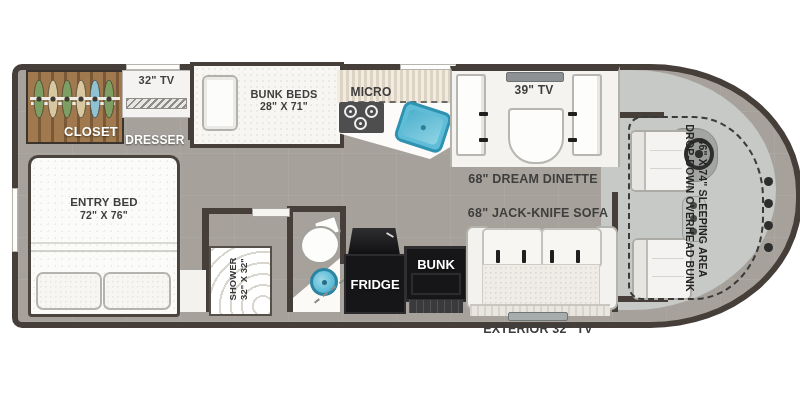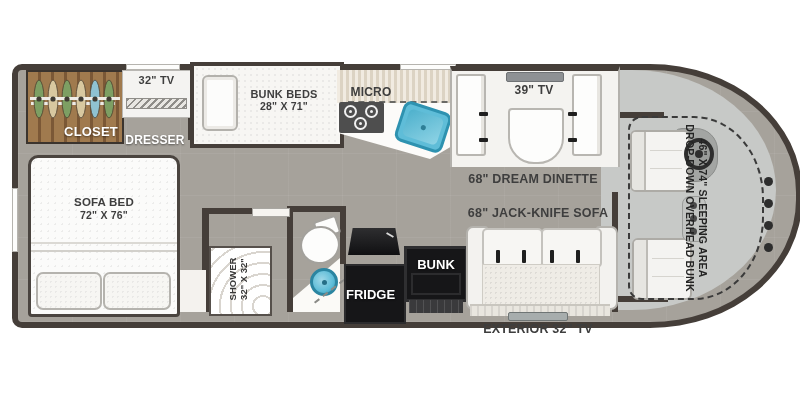--- a/index.html
+++ b/index.html
@@ -113,21 +113,21 @@
     border:3px solid #2b85a1;box-sizing:border-box;}
   .sink-b::after{content:"";position:absolute;left:9px;top:9px;width:5px;height:5px;border-radius:50%;background:#256e86;}
   .door-dash{position:absolute;left:314px;top:302px;width:48px;border-top:2px dashed #8a8a86;
     transform:rotate(-38deg);transform-origin:left top;}
 
   .fridge-top{position:absolute;left:348px;top:228px;width:52px;height:27px;
     background:linear-gradient(180deg,#2e2e30,#101012);
     clip-path:polygon(9% 0,91% 0,100% 100%,0 100%);}
   .fridge-main{position:absolute;left:344px;top:254px;width:58px;height:56px;
     background:var(--appliance-black,#161618);border:2px solid #2c2c2e;
-    display:flex;align-items:center;justify-content:flex-start;margin-top:10px;}
+    display:flex;align-items:center;justify-content:center;}
   .spec{position:absolute;background:#d9d9d9;height:2px;}
   .entry-main{position:absolute;left:404px;top:246px;width:64px;height:56px;
     background:var(--appliance-black,#161618);border:3px solid #2f2f31;
     display:flex;align-items:flex-start;justify-content:center;padding-top:8px;box-sizing:border-box;}
   .entry-inner{position:absolute;left:4px;right:4px;bottom:4px;height:18px;border:2px solid #2c2c2e;}
   .entry-step{position:absolute;left:409px;top:300px;width:54px;height:13px;background:#3a3a3c;
     background-image:repeating-linear-gradient(90deg, rgba(255,255,255,.12) 0 1px, transparent 1px 7px);}
 
   .sofa{position:absolute;left:466px;top:226px;width:148px;height:86px;}
   .sofa-arm{position:absolute;top:0;width:18px;height:80px;background:#f3f2ef;border:2px solid #b5b3ae;border-radius:6px;}
@@ -196,21 +196,21 @@
     <div class="lbl wlbl" style="right:4px;bottom:2px;left:auto;position:absolute;font-size:13px;">CLOSET</div>
   </div>
 
   <div class="dresser">
     <div class="lbl" style="left:0;right:0;top:3px;font-size:11px;">32" TV</div>
     <div class="tv-hatch"></div>
   </div>
   <div class="lbl wlbl" style="left:118px;top:134px;width:74px;font-size:12px;">DRESSER</div>
 
   <div class="king-bed">
-    <div class="lbl" style="left:0;right:0;top:38px;font-size:11.5px;">SOFA BED</div>
+    <div class="lbl" style="left:0;right:0;top:38px;font-size:11.5px;">ENTRY BED</div>
     <div class="lbl" style="left:0;right:0;top:52px;font-size:10.5px;">72" X 76"</div>
     <div class="bed-fold"></div>
     <div class="pillow" style="left:5px;top:114px;width:62px;height:34px;"></div>
     <div class="pillow" style="left:72px;top:114px;width:64px;height:34px;"></div>
   </div>
 
   <div class="bunk-slide">
     <div class="bunk-pillow"></div>
     <div class="lbl" style="left:44px;top:22px;width:92px;font-size:11px;">BUNK BEDS</div>
     <div class="lbl" style="left:44px;top:35px;width:92px;font-size:10.5px;">28" X 71"</div>

